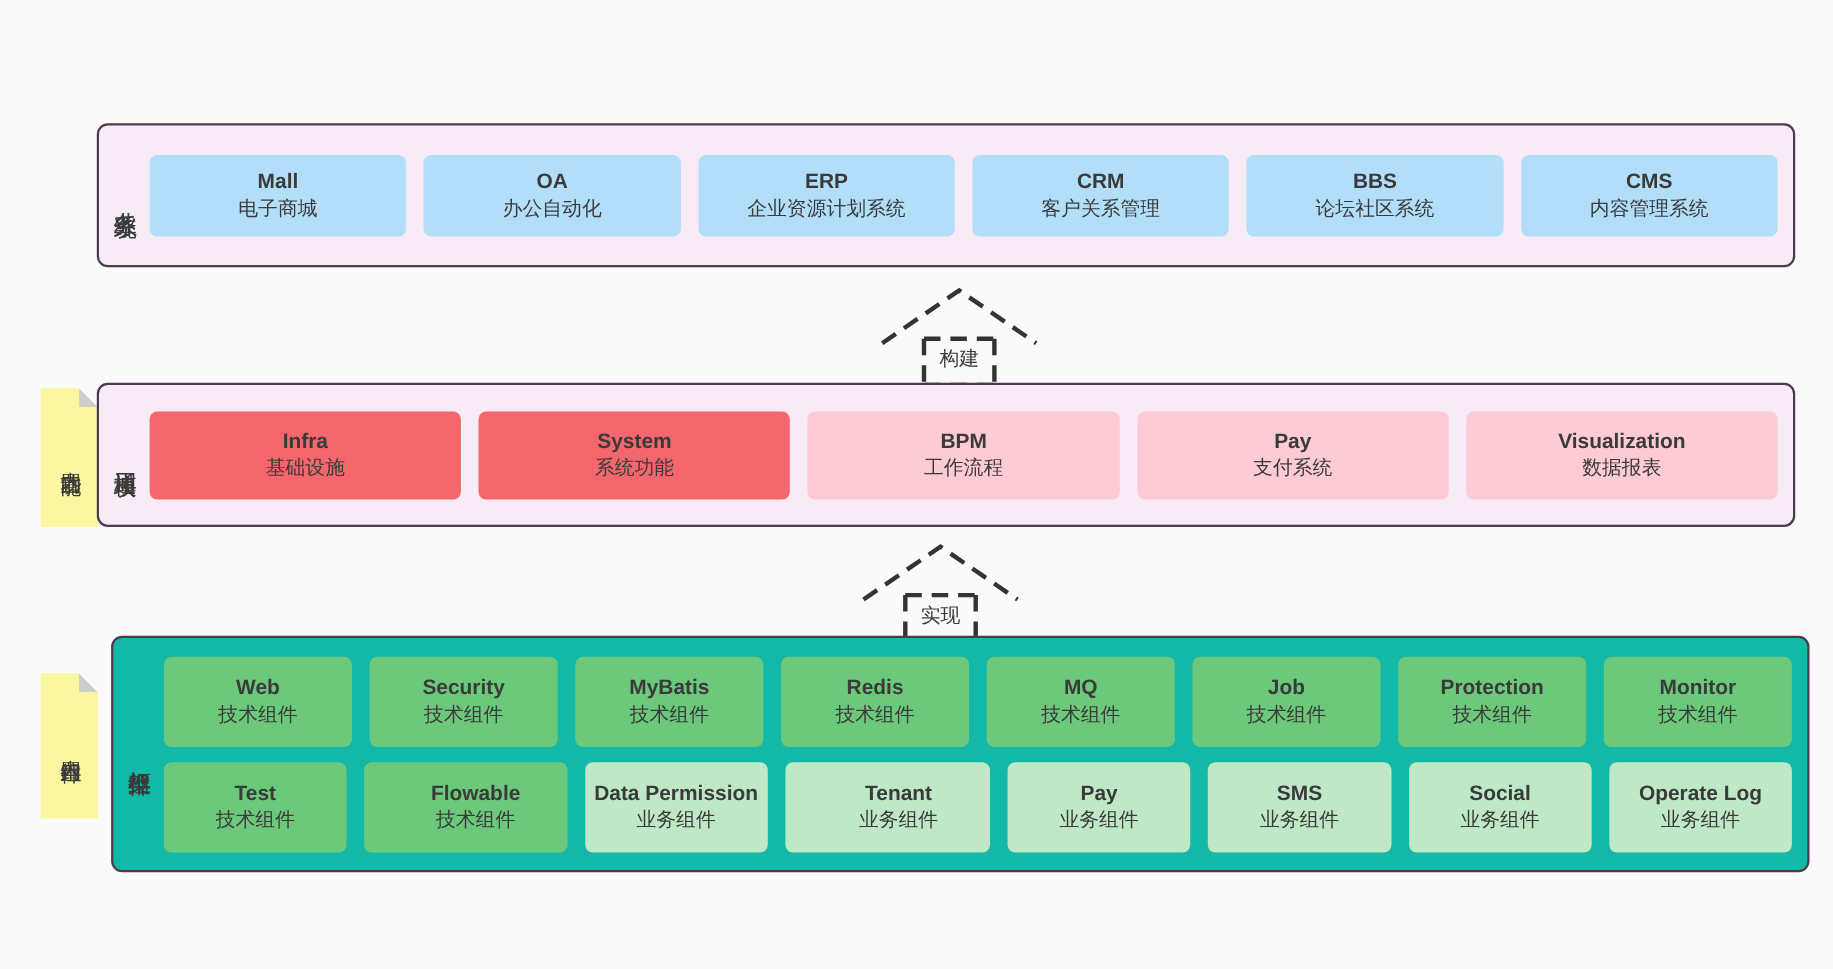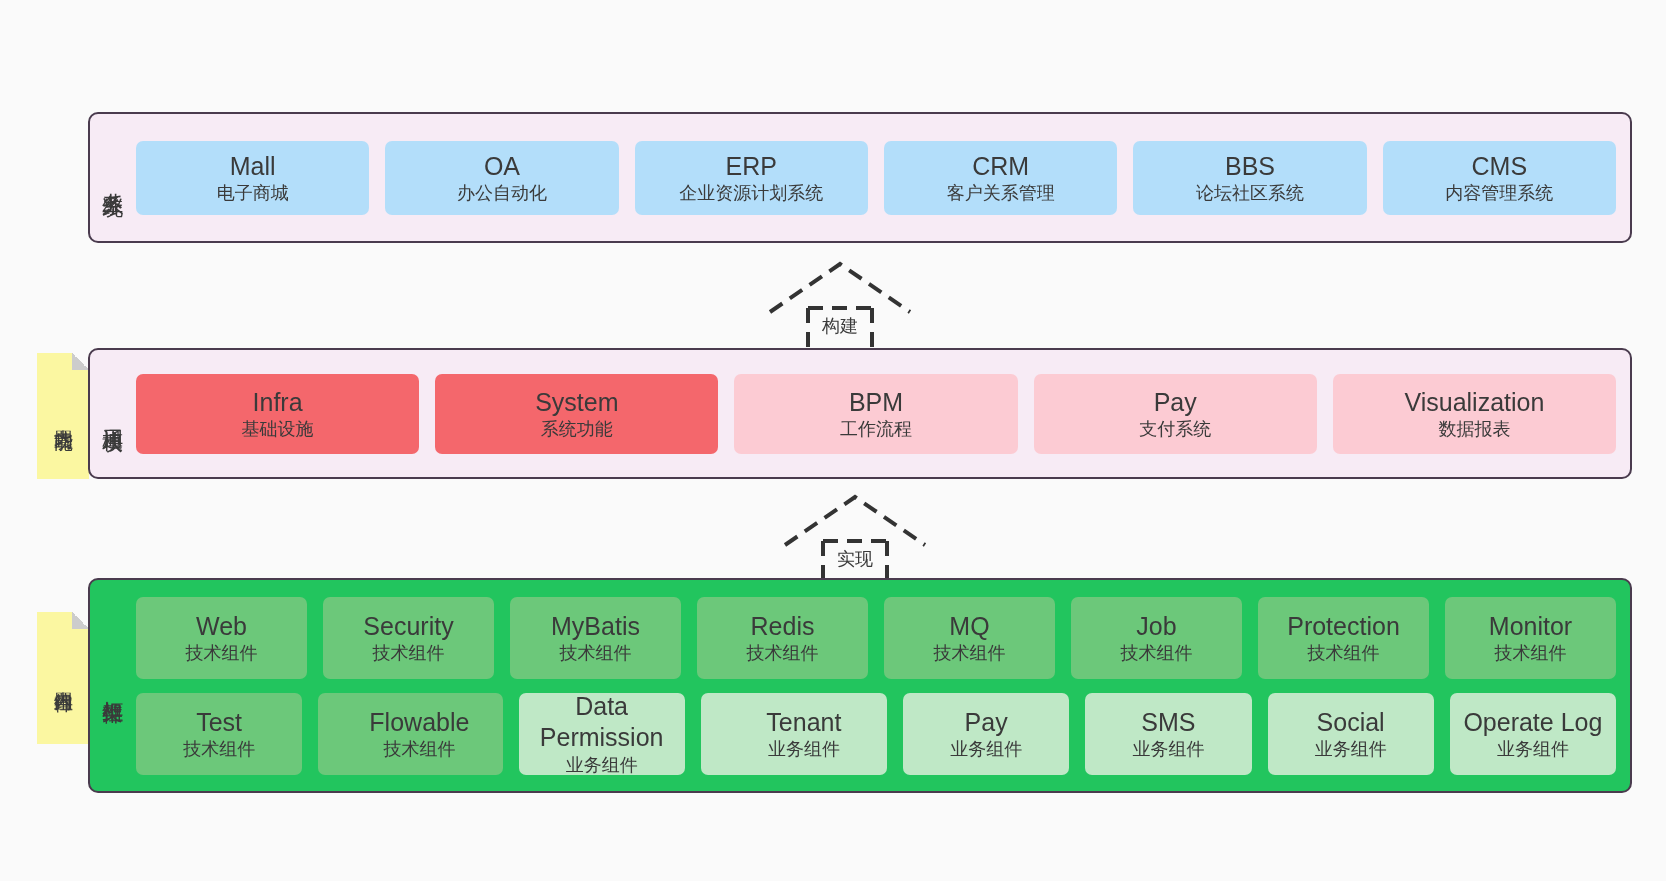--- a/index.html
+++ b/index.html
@@ -71,21 +71,22 @@
     flex-direction: column;
     align-items: center;
     justify-content: center;
     box-sizing: border-box;
     text-align: center;
     line-height: 1.25;
     padding: 4px 6px;
     color: #3a3a3a;
   }
   .card .en {
-    font-size: 25px;
+    font-size: 19px;
+    font-weight: bold;
   }
   .card .cn {
     font-size: 18px;
   }
 
   
   .c-blue       { background: #b3defa; }
   .c-red        { background: #f4676c; }
   .c-pink       { background: #fccbd3; }
   .c-green      { background: #6cc островов; }
@@ -167,21 +168,21 @@
   .arrow-label {
     position: absolute;
     left: 0;
     right: 0;
     bottom: 14px;
     text-align: center;
     font-size: 18px;
     color: #3a3a3a;
     user-select: none;
   }
-  #arrow-build   { left: 760px; top: 256px; }
+  #arrow-build   { left: 792px; top: 256px; }
   #arrow-impl    { left: 775px; top: 489px; }
 </style>
 </head>
 <body style="background: rgb(250, 250, 250);">
 
 <div class="canvas">
 
   <div class="layer" id="layer-business" style="background: rgb(247, 235, 245); border-color: rgb(74, 59, 78);">
     <div class="layer-title">业务系统</div>
     <div class="layer-body">
@@ -257,21 +258,21 @@
     <svg width="160" height="96" viewBox="0 0 160 96">
       <path d="M10 56 L80 8 L150 56" fill="none" stroke="#333333" stroke-width="4" stroke-dasharray="15,9" stroke-linecap="butt"></path>
       <path d="M48 52 L48 94 M112 52 L112 94 M48 52 L112 52 M48 94 L112 94" fill="none" stroke="#333333" stroke-width="4" stroke-dasharray="15,9"></path>
     </svg>
     <div class="arrow-label">实现</div>
   </div>
 
   <div class="note" id="note-framework" style="background: rgb(251, 247, 161);">
     <span>内置组件</span>
   </div>
-  <div class="layer" id="layer-framework" style="background: #22c55e; border-color: rgb(74, 59, 78);">
+  <div class="layer" id="layer-framework" style="background: #14b8a6; border-color: rgb(74, 59, 78); margin-left: 13px;">
     <div class="layer-title">框架组件</div>
     <div class="layer-body">
       <div class="row">
         <div class="card c-green" style="background: rgb(108, 200, 122);">
           <span class="en">Web</span>
           <span class="cn">技术组件</span>
         </div>
         <div class="card c-green" style="background: rgb(108, 200, 122);">
           <span class="en">Security</span>
           <span class="cn">技术组件</span>

